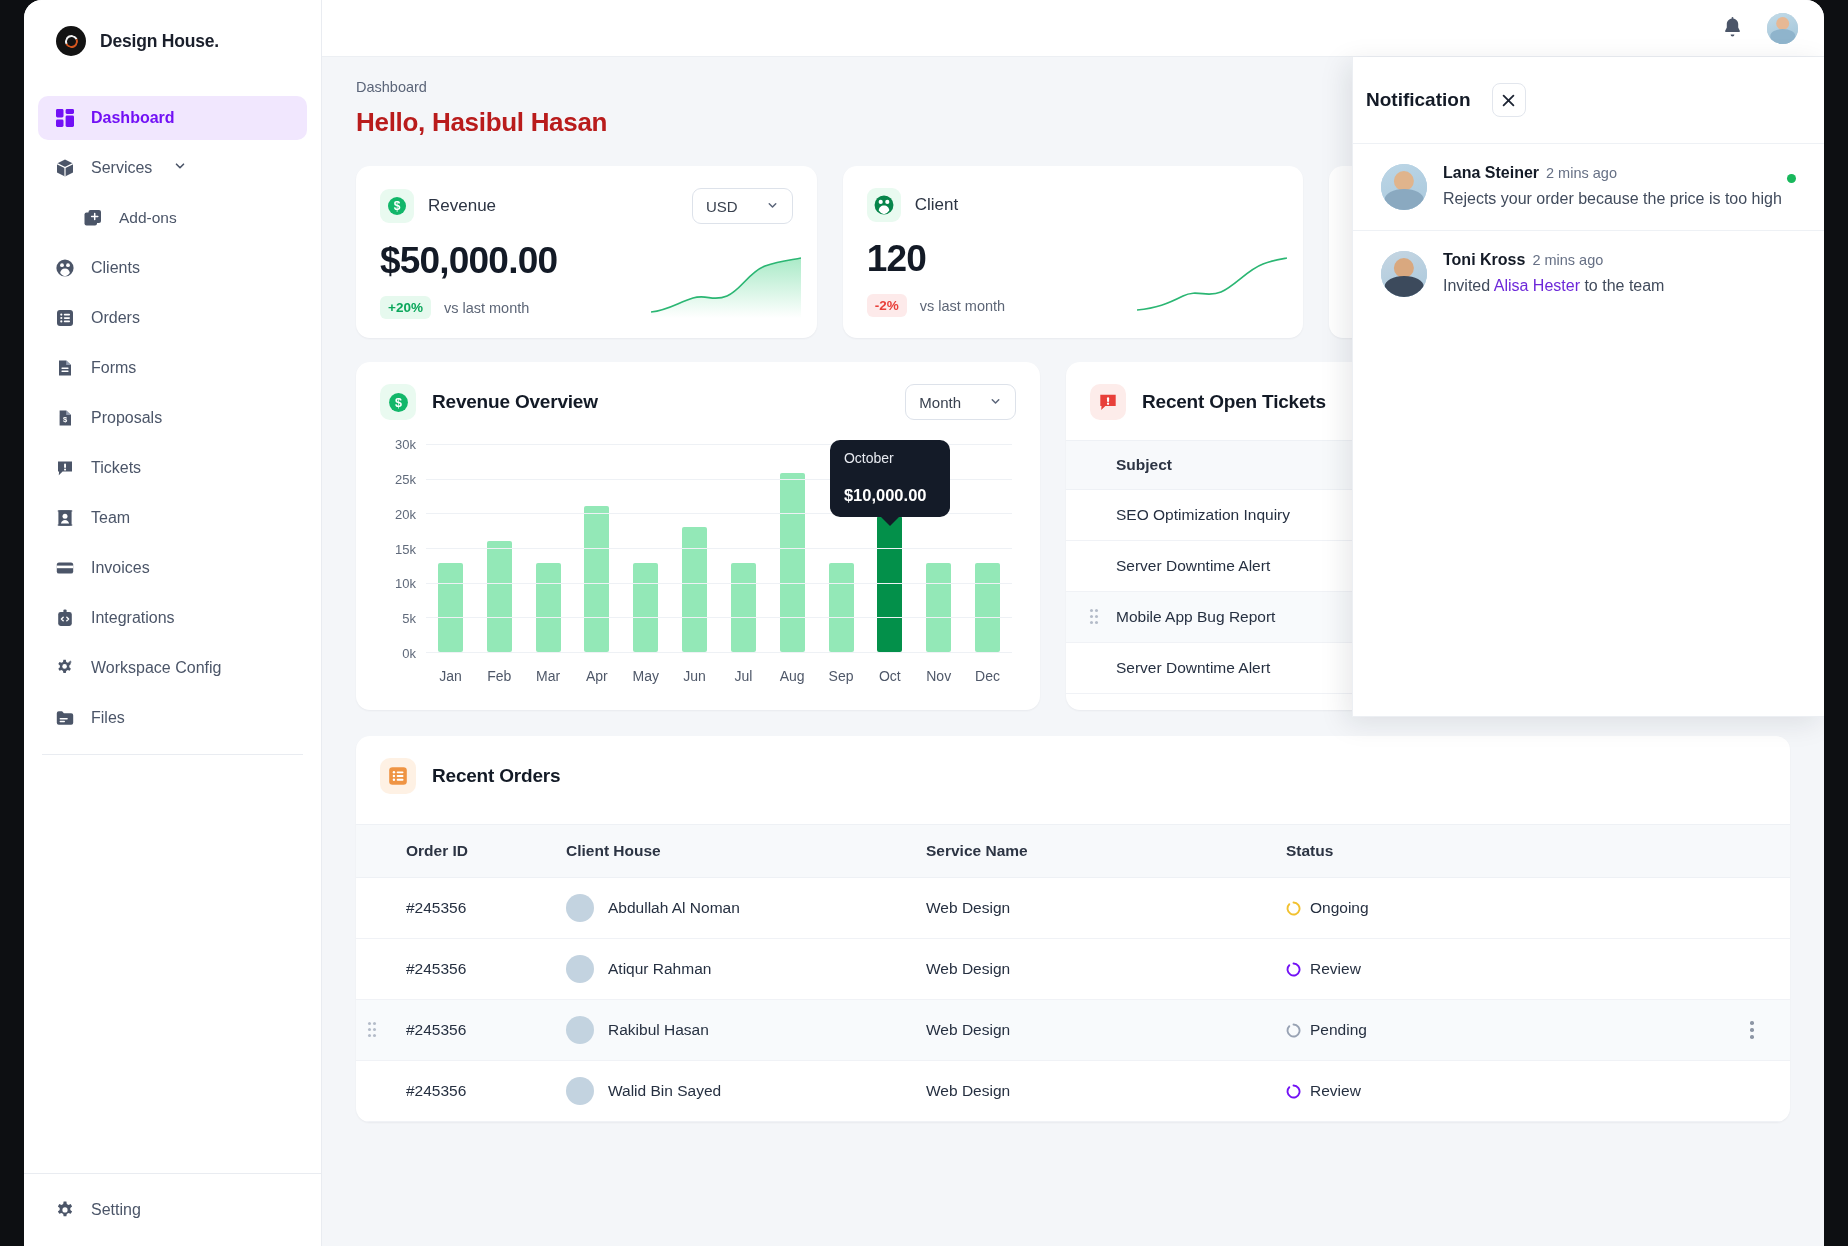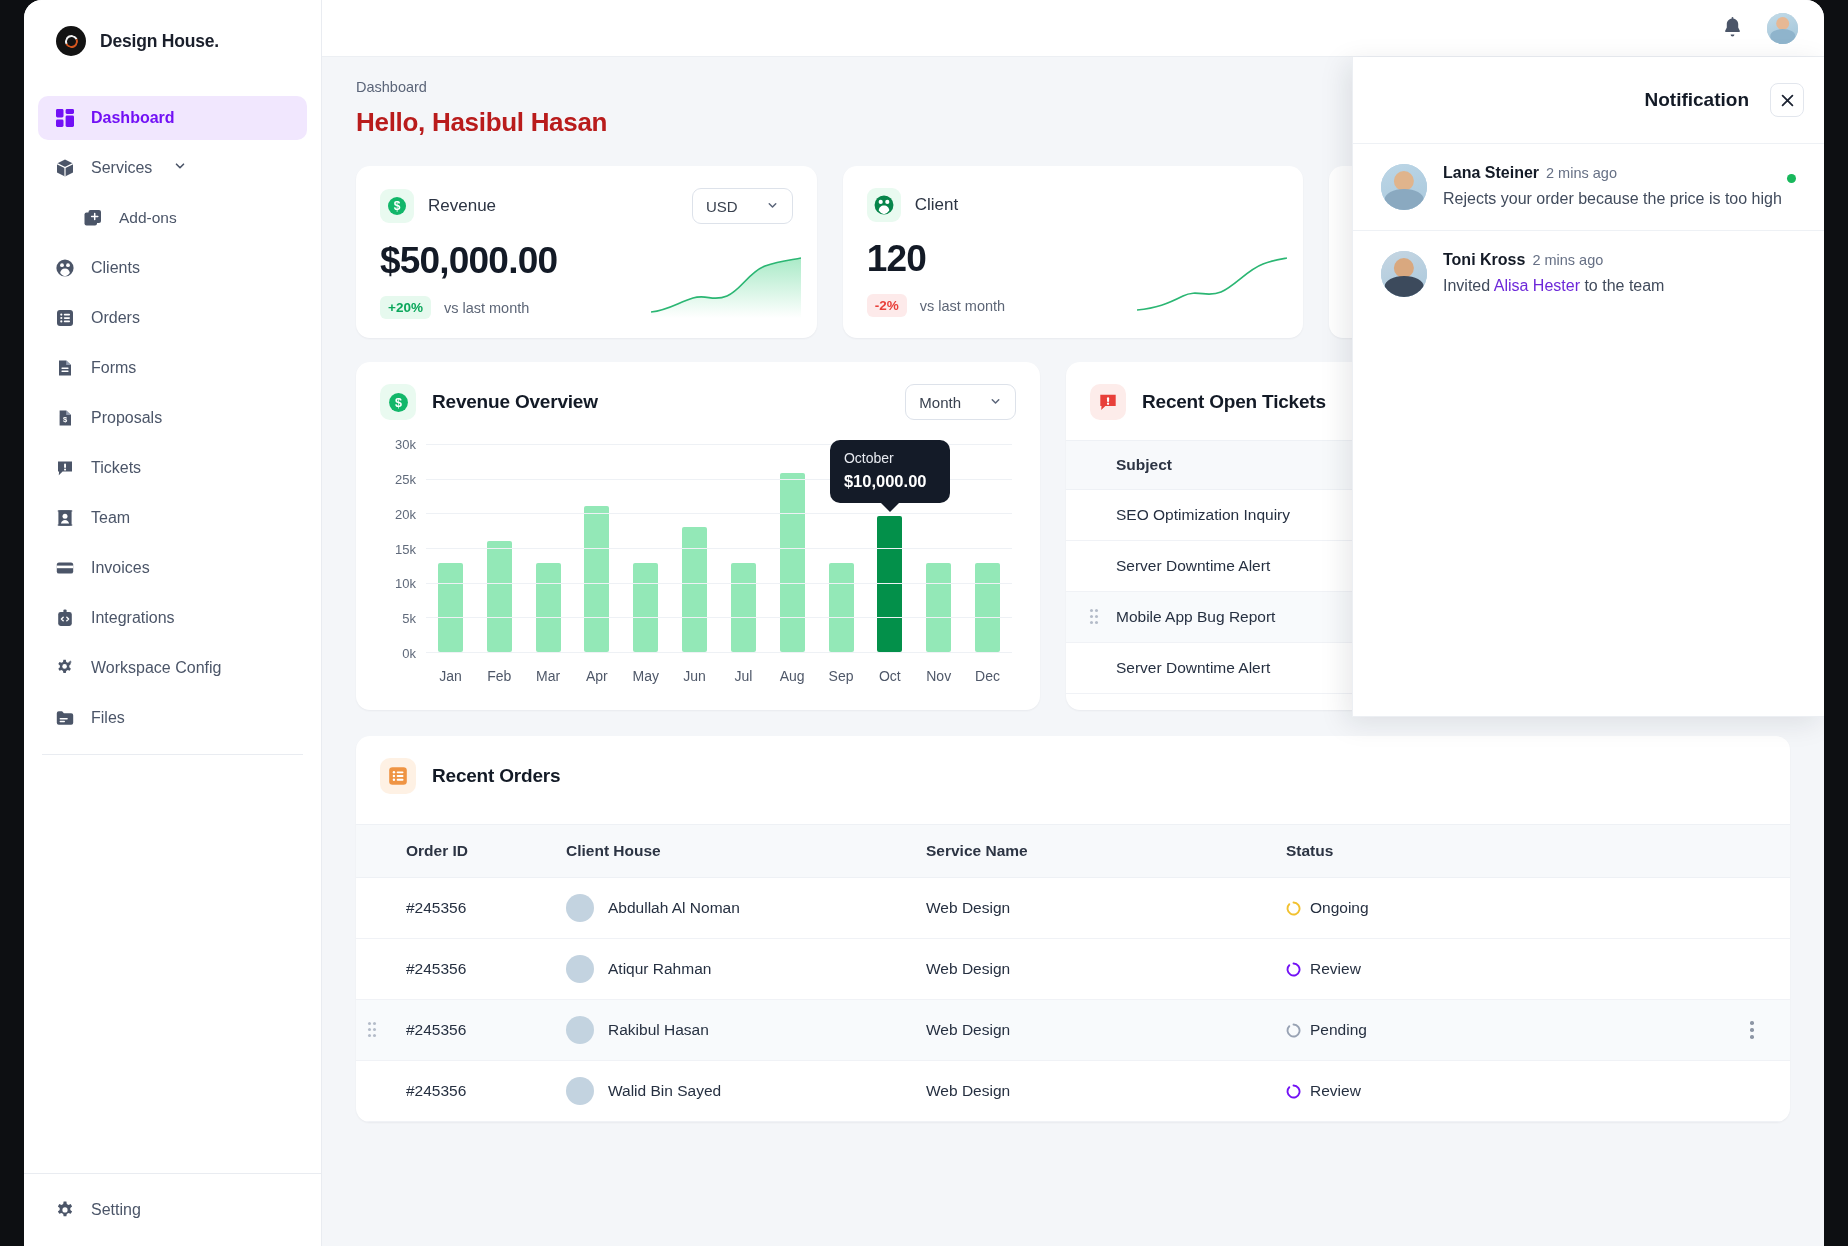--- a/index.html
+++ b/index.html
@@ -137,21 +137,21 @@
   .bars { position:absolute; left:0; right:0; bottom:0; top:0; display:flex; align-items:flex-end; justify-content: space-between; }
   .bar-col { flex:1 1 0; display:flex; flex-direction:column; align-items:center; justify-content:flex-end; height:100%; position:relative; }
   .bar { width: 25px; background:#93e8b7; border-radius: 2px; }
   .bar.hl { background:#03904a; }
   .xlabels { position:absolute; left:46px; right:4px; bottom: 6px; display:flex; justify-content:space-between; }
   .xlab { flex:1 1 0; text-align:center; font-size: 14px; color:#4f5869; }
   .tooltip {
     position:absolute; background:#141b28; color:#fff; border-radius: 10px;
     padding: 10px 14px 12px 14px; width: 120px; z-index: 5;
   }
-  .tooltip .t1 { font-size: 14px; color:#e7eaf0; margin-bottom: 6px; }
+  .tooltip .t1 { font-size: 14px; color:#e7eaf0; margin-bottom: 20px; }
   .tooltip .t2 { font-size: 16.5px; font-weight: 700; }
   .tooltip:after {
     content:""; position:absolute; left: 50%; bottom: -9px; transform: translateX(-50%);
     border-left: 10px solid transparent; border-right: 10px solid transparent;
     border-top: 10px solid #141b28;
   }
 
   .tickets-card { flex: 1 1 auto; min-width:0; height: 348px; padding: 22px 0 0 0; overflow:hidden; }
   .tickets-card .card-head { padding: 0 24px; }
   .tickets-table { margin-top: 20px; }
@@ -180,21 +180,21 @@
   .row-drag { position:absolute; left: 12px; top: 50%; transform: translateY(-50%); }
   td.first-cell { position: relative; }
 
   
   .notif {
     position:absolute; right: 0px; top: 57px; width: 472px; height: 660px;
     background:#fff; box-shadow: -6px 6px 26px rgba(20,27,40,.10);
     border-left: 1px solid #eceff3; border-bottom: 1px solid #eceff3;
     z-index: 50; display:flex; flex-direction:column;
   }
-  .notif-head { display:flex; align-items:center; justify-content:flex-end; padding: 26px 20px; gap: 21px; }
+  .notif-head { display:flex; align-items:center; justify-content:flex-start; padding: 26px 13px; gap: 21px; }
   .notif-title { font-size: 19px; font-weight:700; color:#131a26; }
   .x-btn { width: 34px; height:34px; border:1px solid #e2e6ed; border-radius:8px; display:flex; align-items:center; justify-content:center; cursor:pointer; background:#fff;}
   .notif-item { display:flex; gap: 16px; padding: 20px 28px; border-top: 1px solid #eef1f5; position:relative; cursor:pointer;}
   .n-av { width: 46px; height:46px; border-radius:50%; flex:0 0 46px; overflow:hidden; background:#aecbe0; }
   .n-body { flex:1 1 auto; min-width:0; }
   .n-top { font-size: 16px; color:#131a26; margin-bottom: 5px; }
   .n-name { font-weight:700; }
   .n-time { color:#6b7policy; }
   .n-time { color:#667085; font-size:14.5px; margin-left: 7px; }
   .n-text { font-size: 16px; color:#414b5c; line-height: 1.45; }

